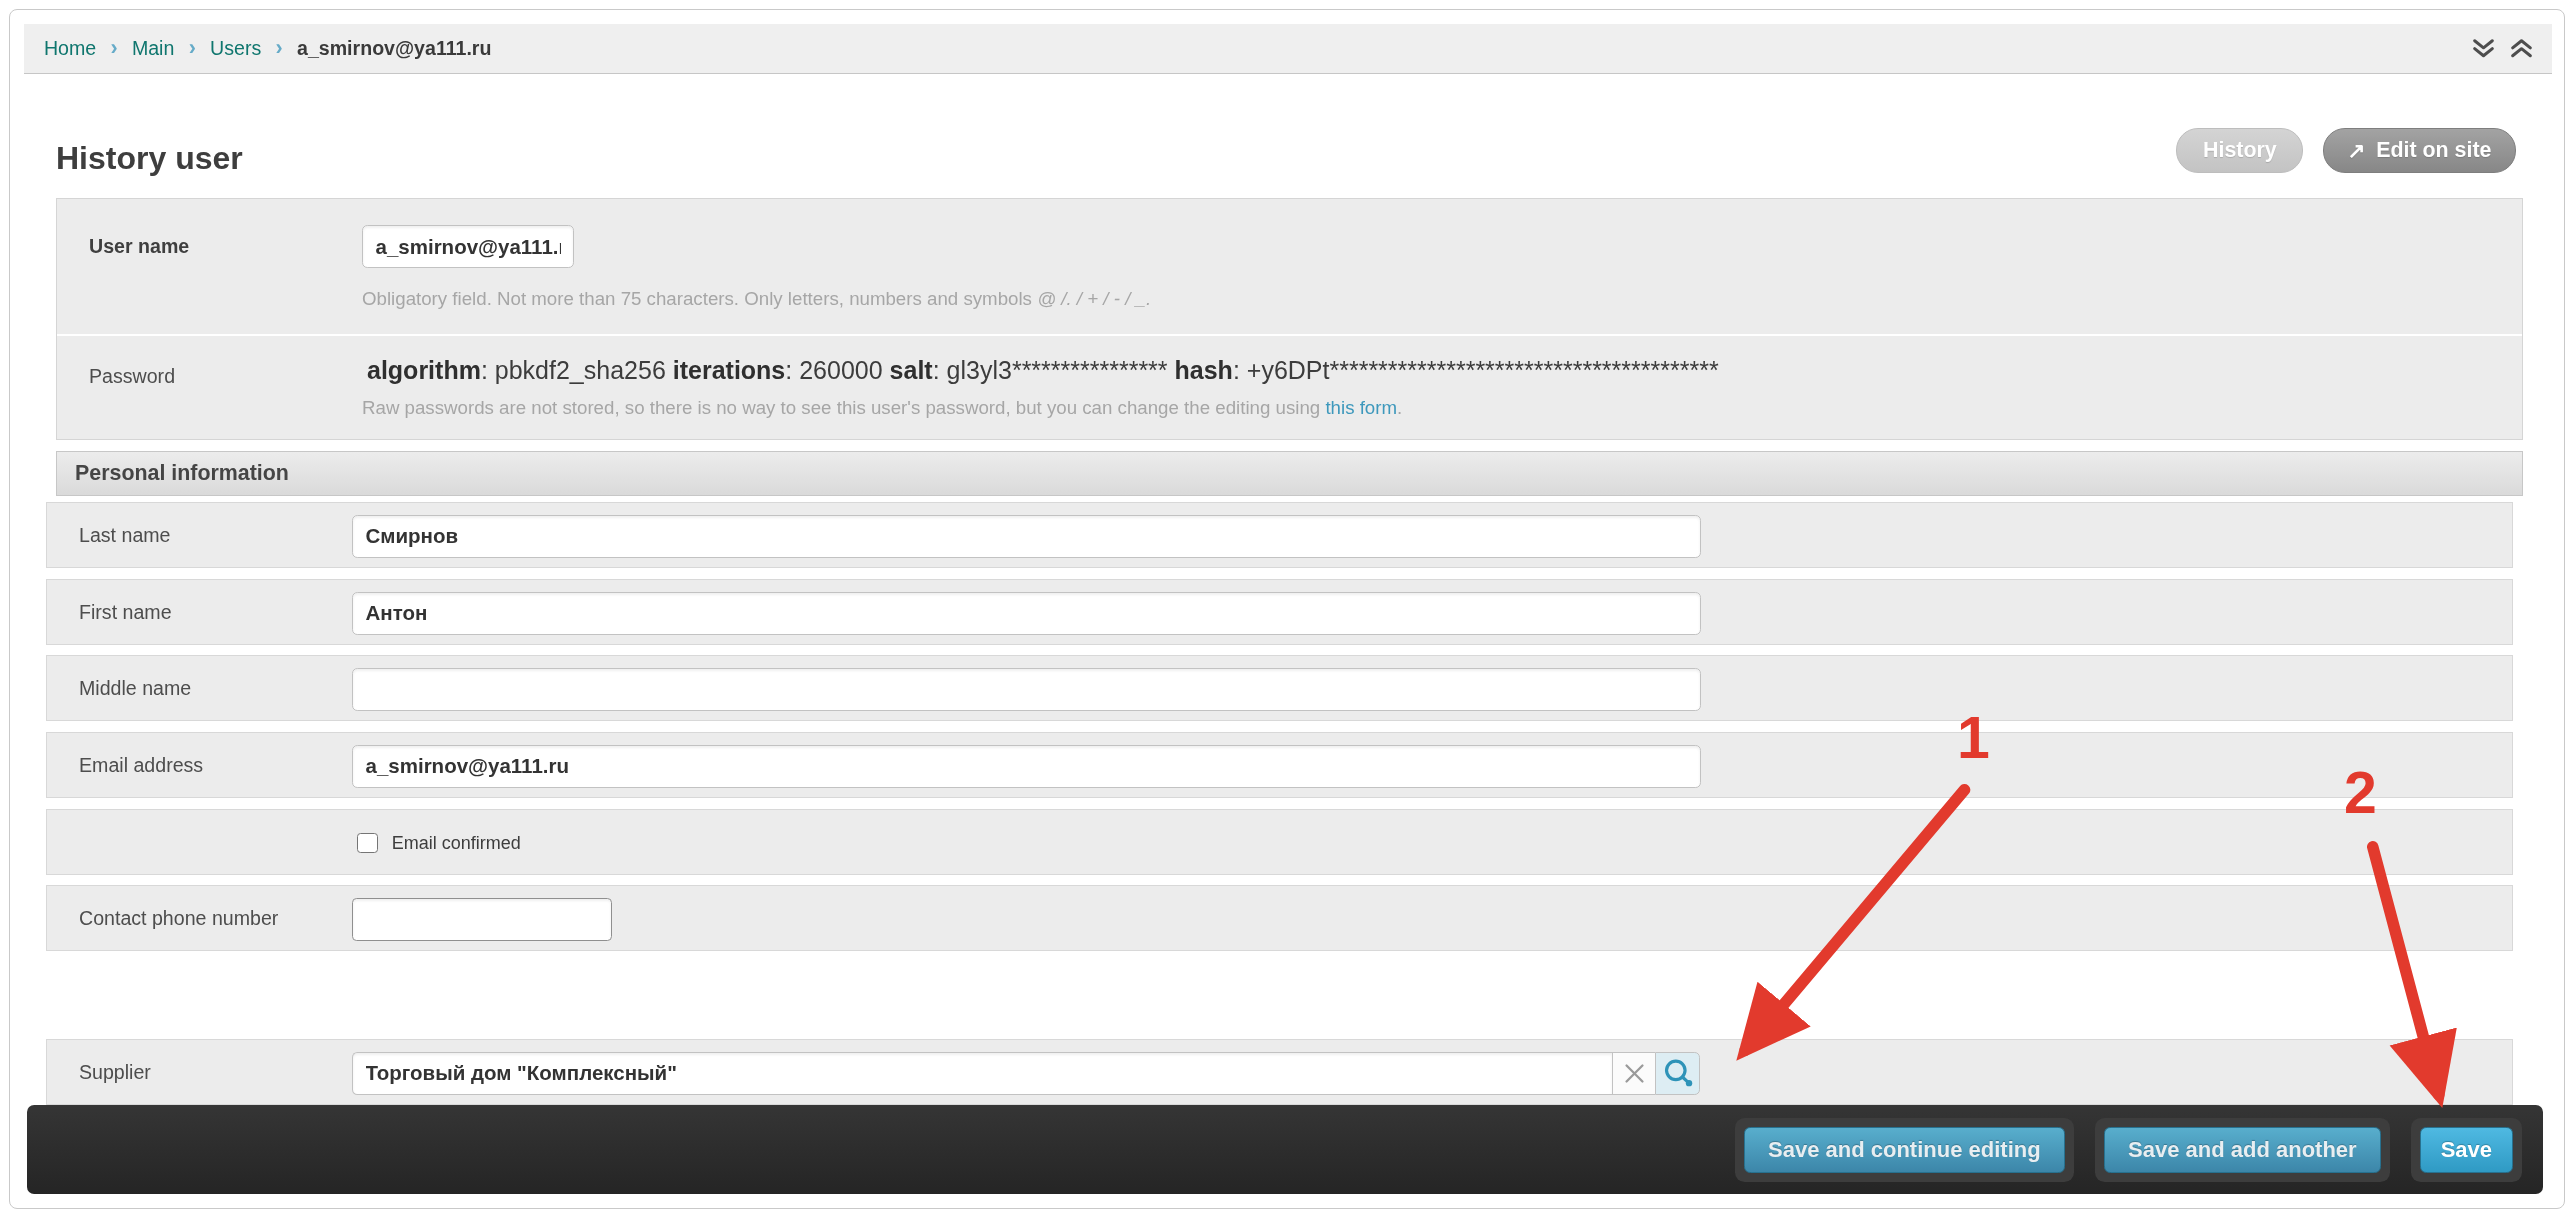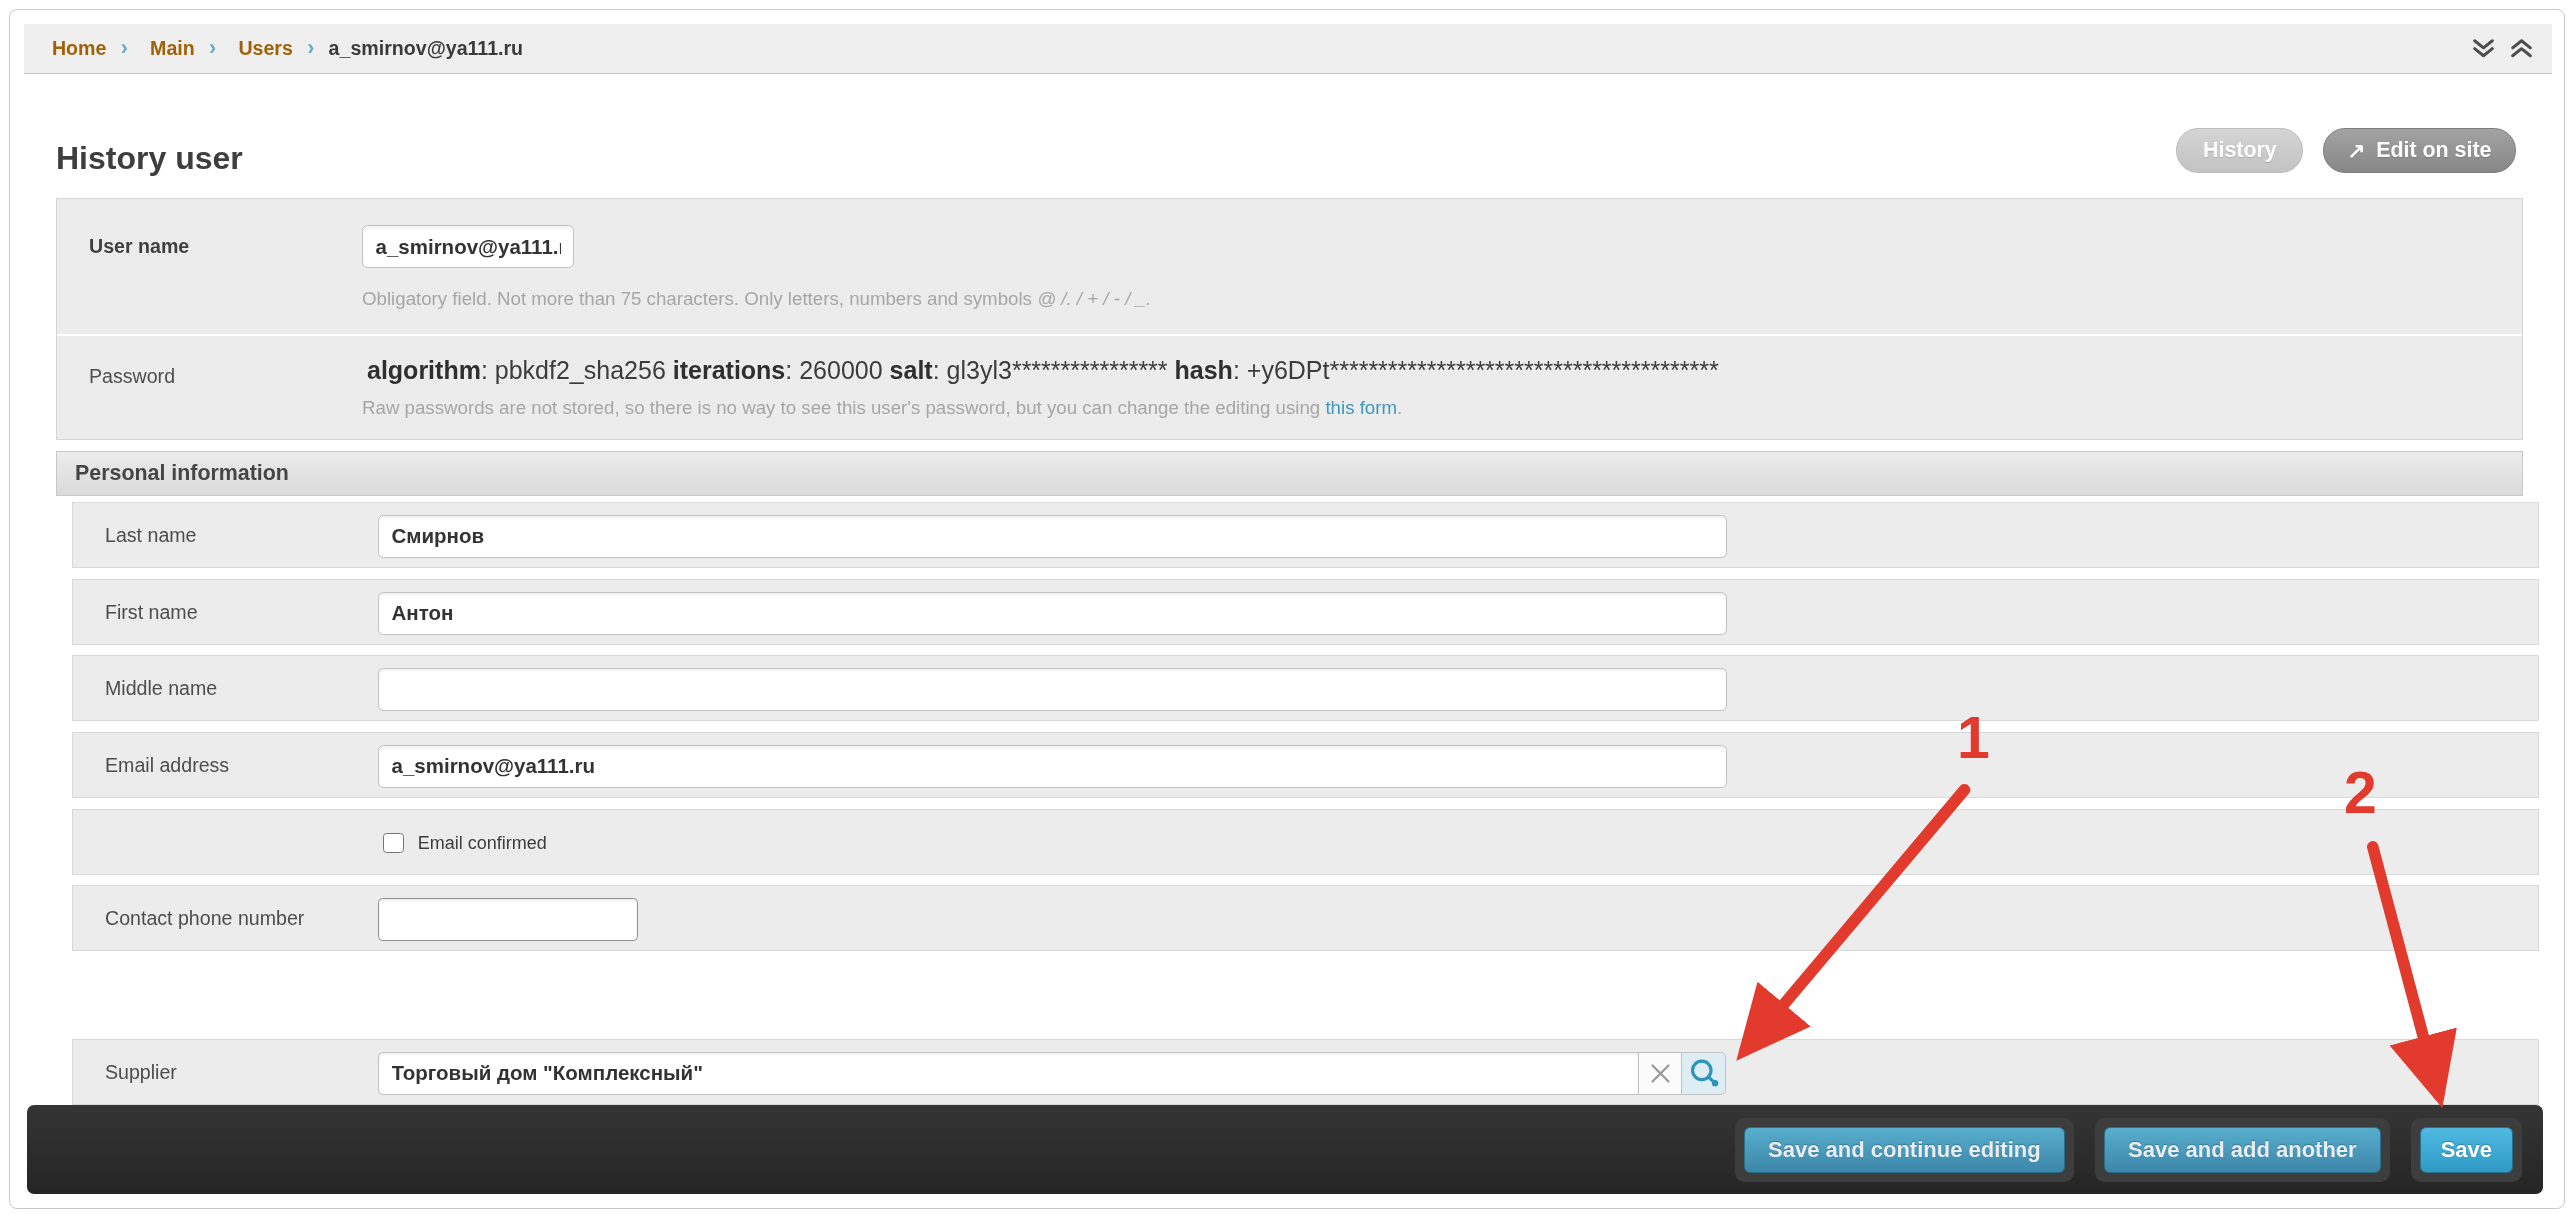--- a/index.html
+++ b/index.html
@@ -6,21 +6,21 @@
   html,body { width:2576px; height:1216px; background:#ffffff; font-family:"Liberation Sans", sans-serif; }
   .page { position:relative; width:2576px; height:1216px; overflow:hidden; }
 
   .frame { position:absolute; left:9px; top:9px; width:2556px; height:1200px;
            background:#ffffff; border:0.9px solid #c9c9c9; border-radius:8px; }
 
   
   .crumbbar { position:absolute; left:14.3px; top:14.3px; width:2528px; height:50px;
               background:#efefef; border-bottom:1.8px solid #c6c6c6;
               display:flex; align-items:center; padding:0 19.6px; font-size:19.6px; }
-  .crumb-link { color:#a16207; font-weight:700; text-decoration:none; cursor:pointer;margin-left:8px; }
+  .crumb-link { color:#0f766e; font-weight:400; text-decoration:none; cursor:pointer; }
   .crumb-sep { color:#66abc8; font-weight:700; margin:0 14.3px; font-size:21.4px; line-height:19.6px; }
   .crumb-current { color:#3a3a3a; font-weight:700; }
   .crumb-icons { margin-left:auto; display:flex; gap:14.3px; align-items:center; }
   .chev-btn { width:23px; height:21.4px; cursor:pointer; }
   .chev-btn svg { display:block; }
 
   
   .page-title { position:absolute; left:46px; top:130px; font-size:32px; font-weight:700; color:#3e3e3e; }
   .hdr-buttons { position:absolute; top:118px; right:48px; display:flex; gap:19.6px; }
   .pill { height:45px; border-radius:22px; color:#ffffff; font-weight:700; font-size:21.4px;
@@ -45,21 +45,21 @@
 
   .pwd-line { position:absolute; left:310px; top:157px; font-size:25px; color:#3c3c3c; }
   .pwd-line b { color:#2f2f2f; }
   .link { color:#3d98bc; cursor:pointer; text-decoration:none; }
 
   .section-hdr { position:absolute; left:46px; top:441px; width:2467px; height:45px;
                  background:linear-gradient(#ececec,#dadada); border:0.9px solid #c7c7c7;
                  display:flex; align-items:center; padding-left:18px;
                  font-size:21.4px; font-weight:700; color:#454545; }
 
-  .row { position:absolute; left:62px; width:2467px; height:66px; background:#ececec;
+  .row { position:absolute; left:36px; width:2467px; height:66px; background:#ececec;
          border:0.9px solid #d8d8d8; }
   .row .flabel { top:50%; transform:translateY(-50%); }
   .row-content { position:absolute; left:305px; top:11.6px; }
   .wide { width:1349px; }
   .phone { width:260px; border-color:#8f8f8f; border-radius:4.5px; }
 
   .lookup-group { display:flex; align-items:stretch; height:43px; }
   .lookup-group .tinput { border-top-right-radius:0; border-bottom-right-radius:0; border-right:none; }
   .clear-btn { width:43px; background:#fbfbfb; border:0.9px solid #c2c2c2; border-right:none;
                display:flex; align-items:center; justify-content:center; cursor:pointer; }

